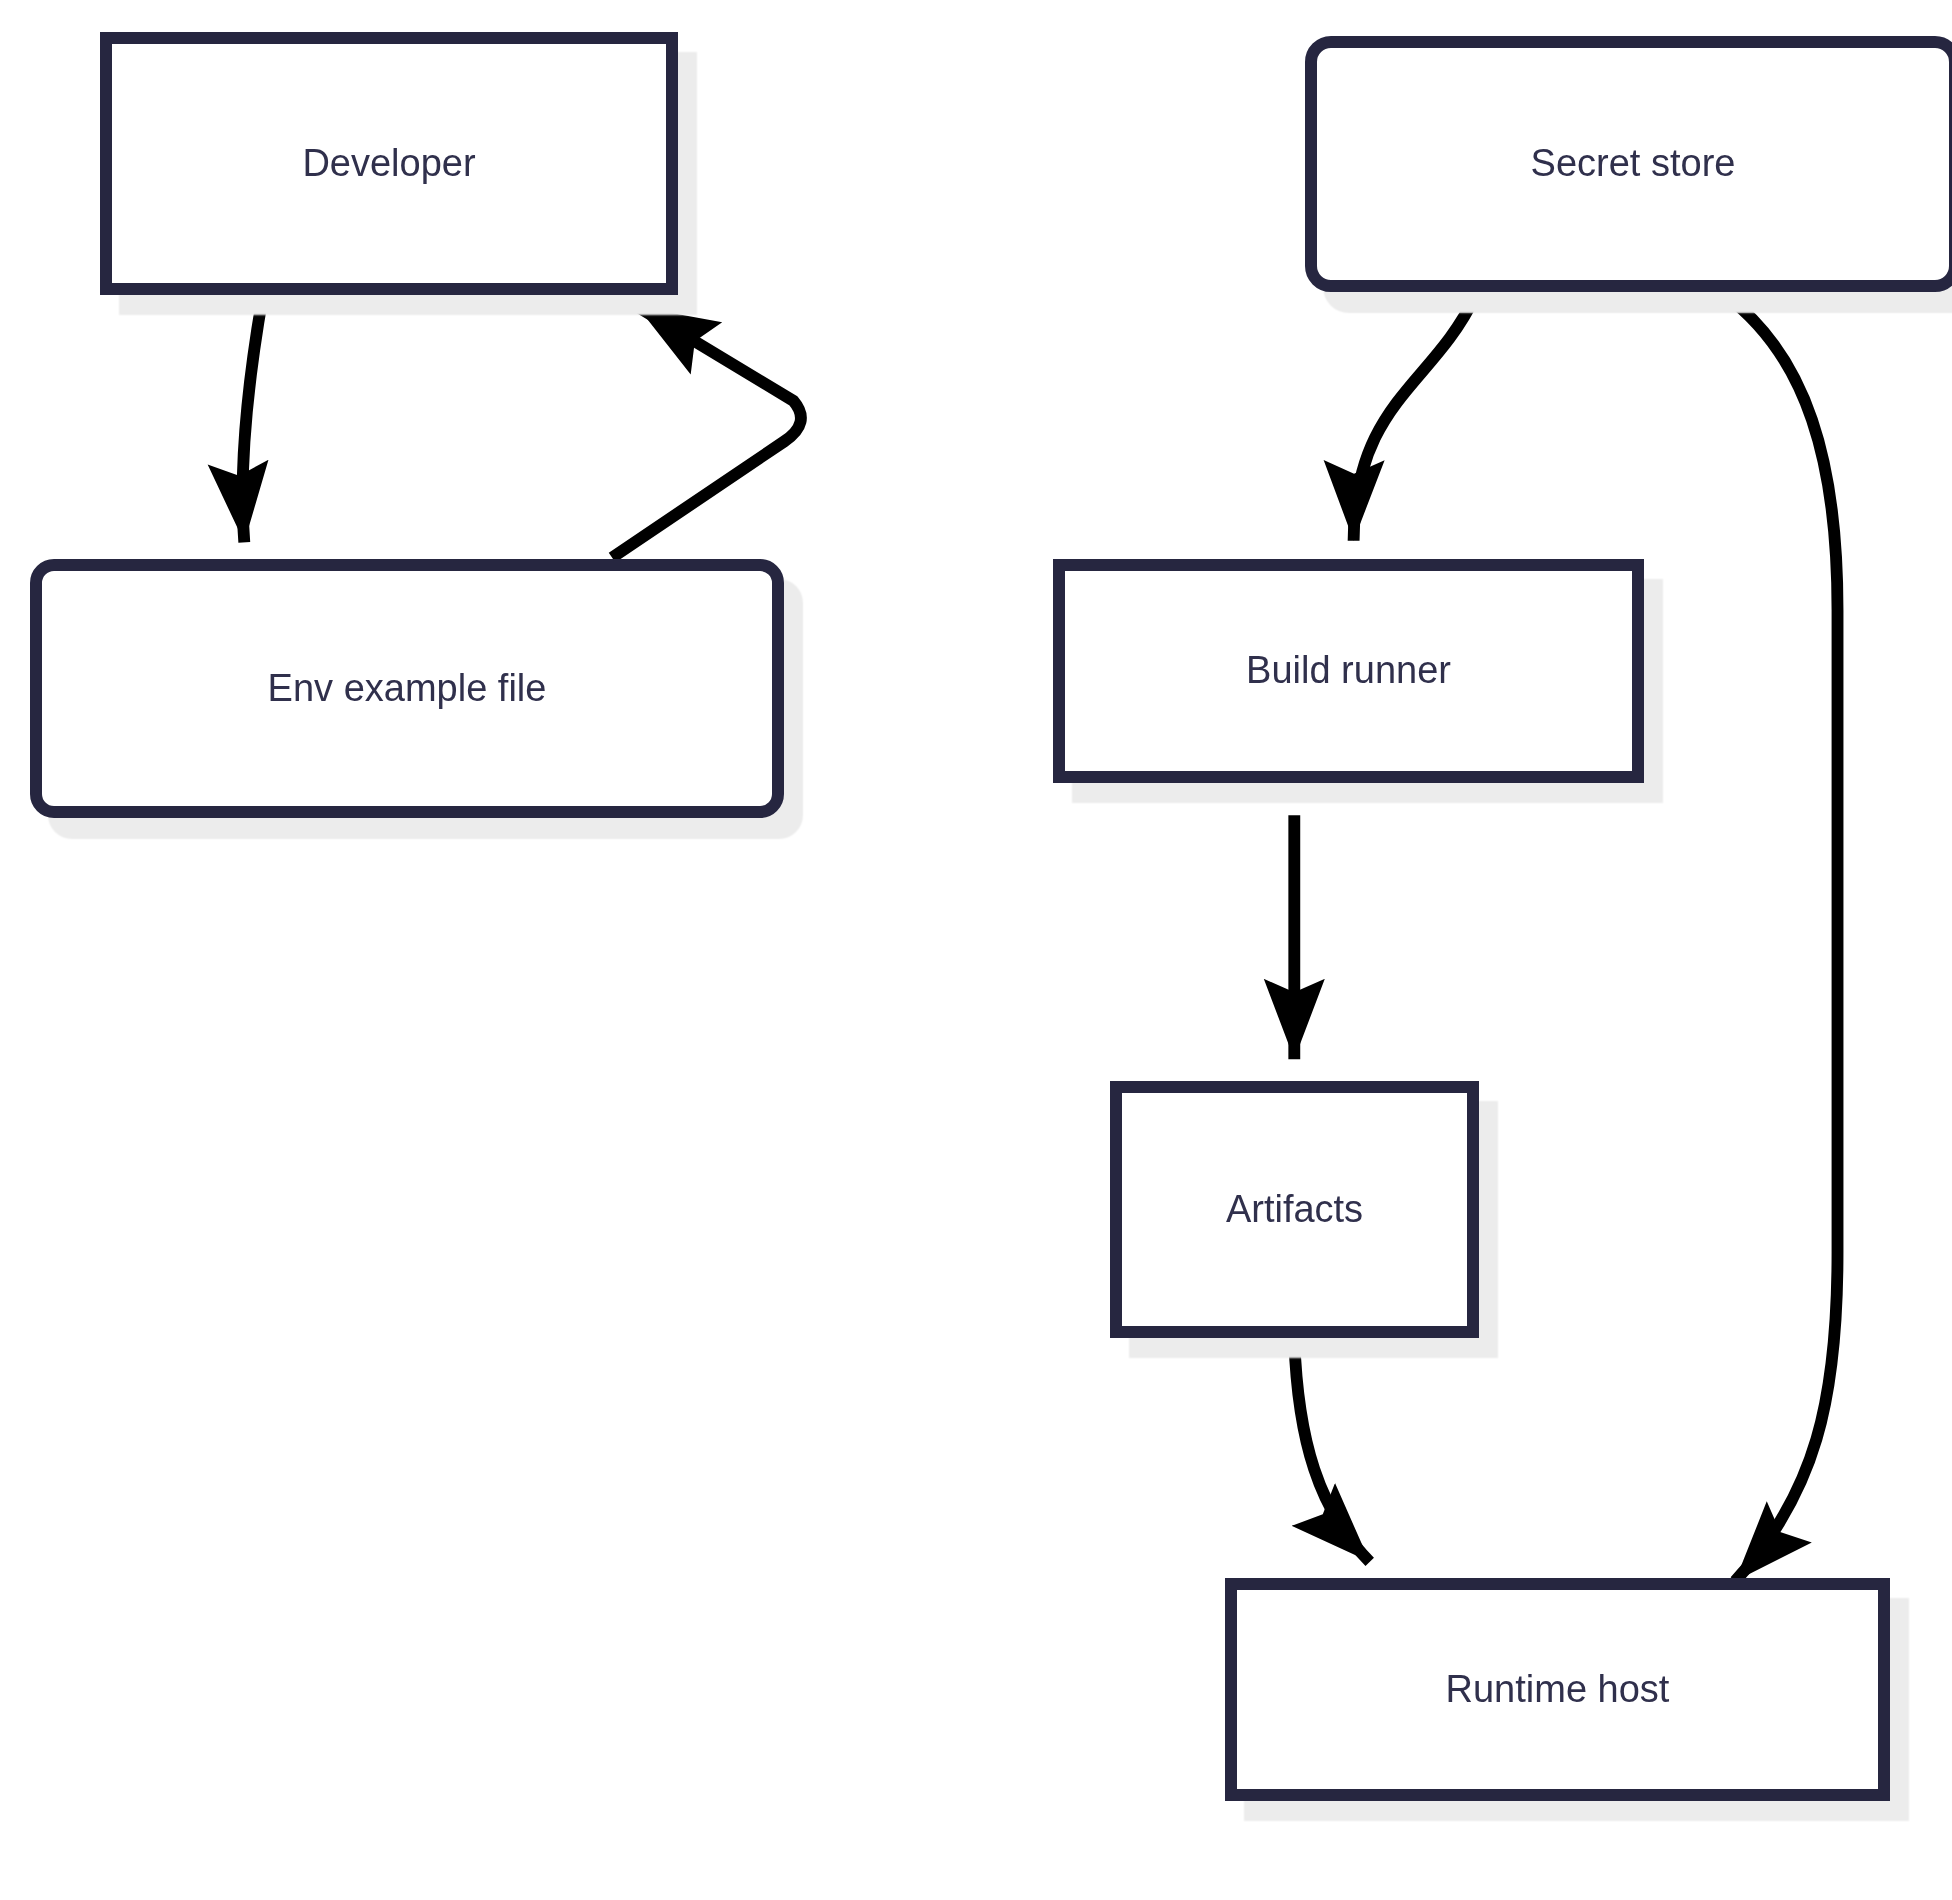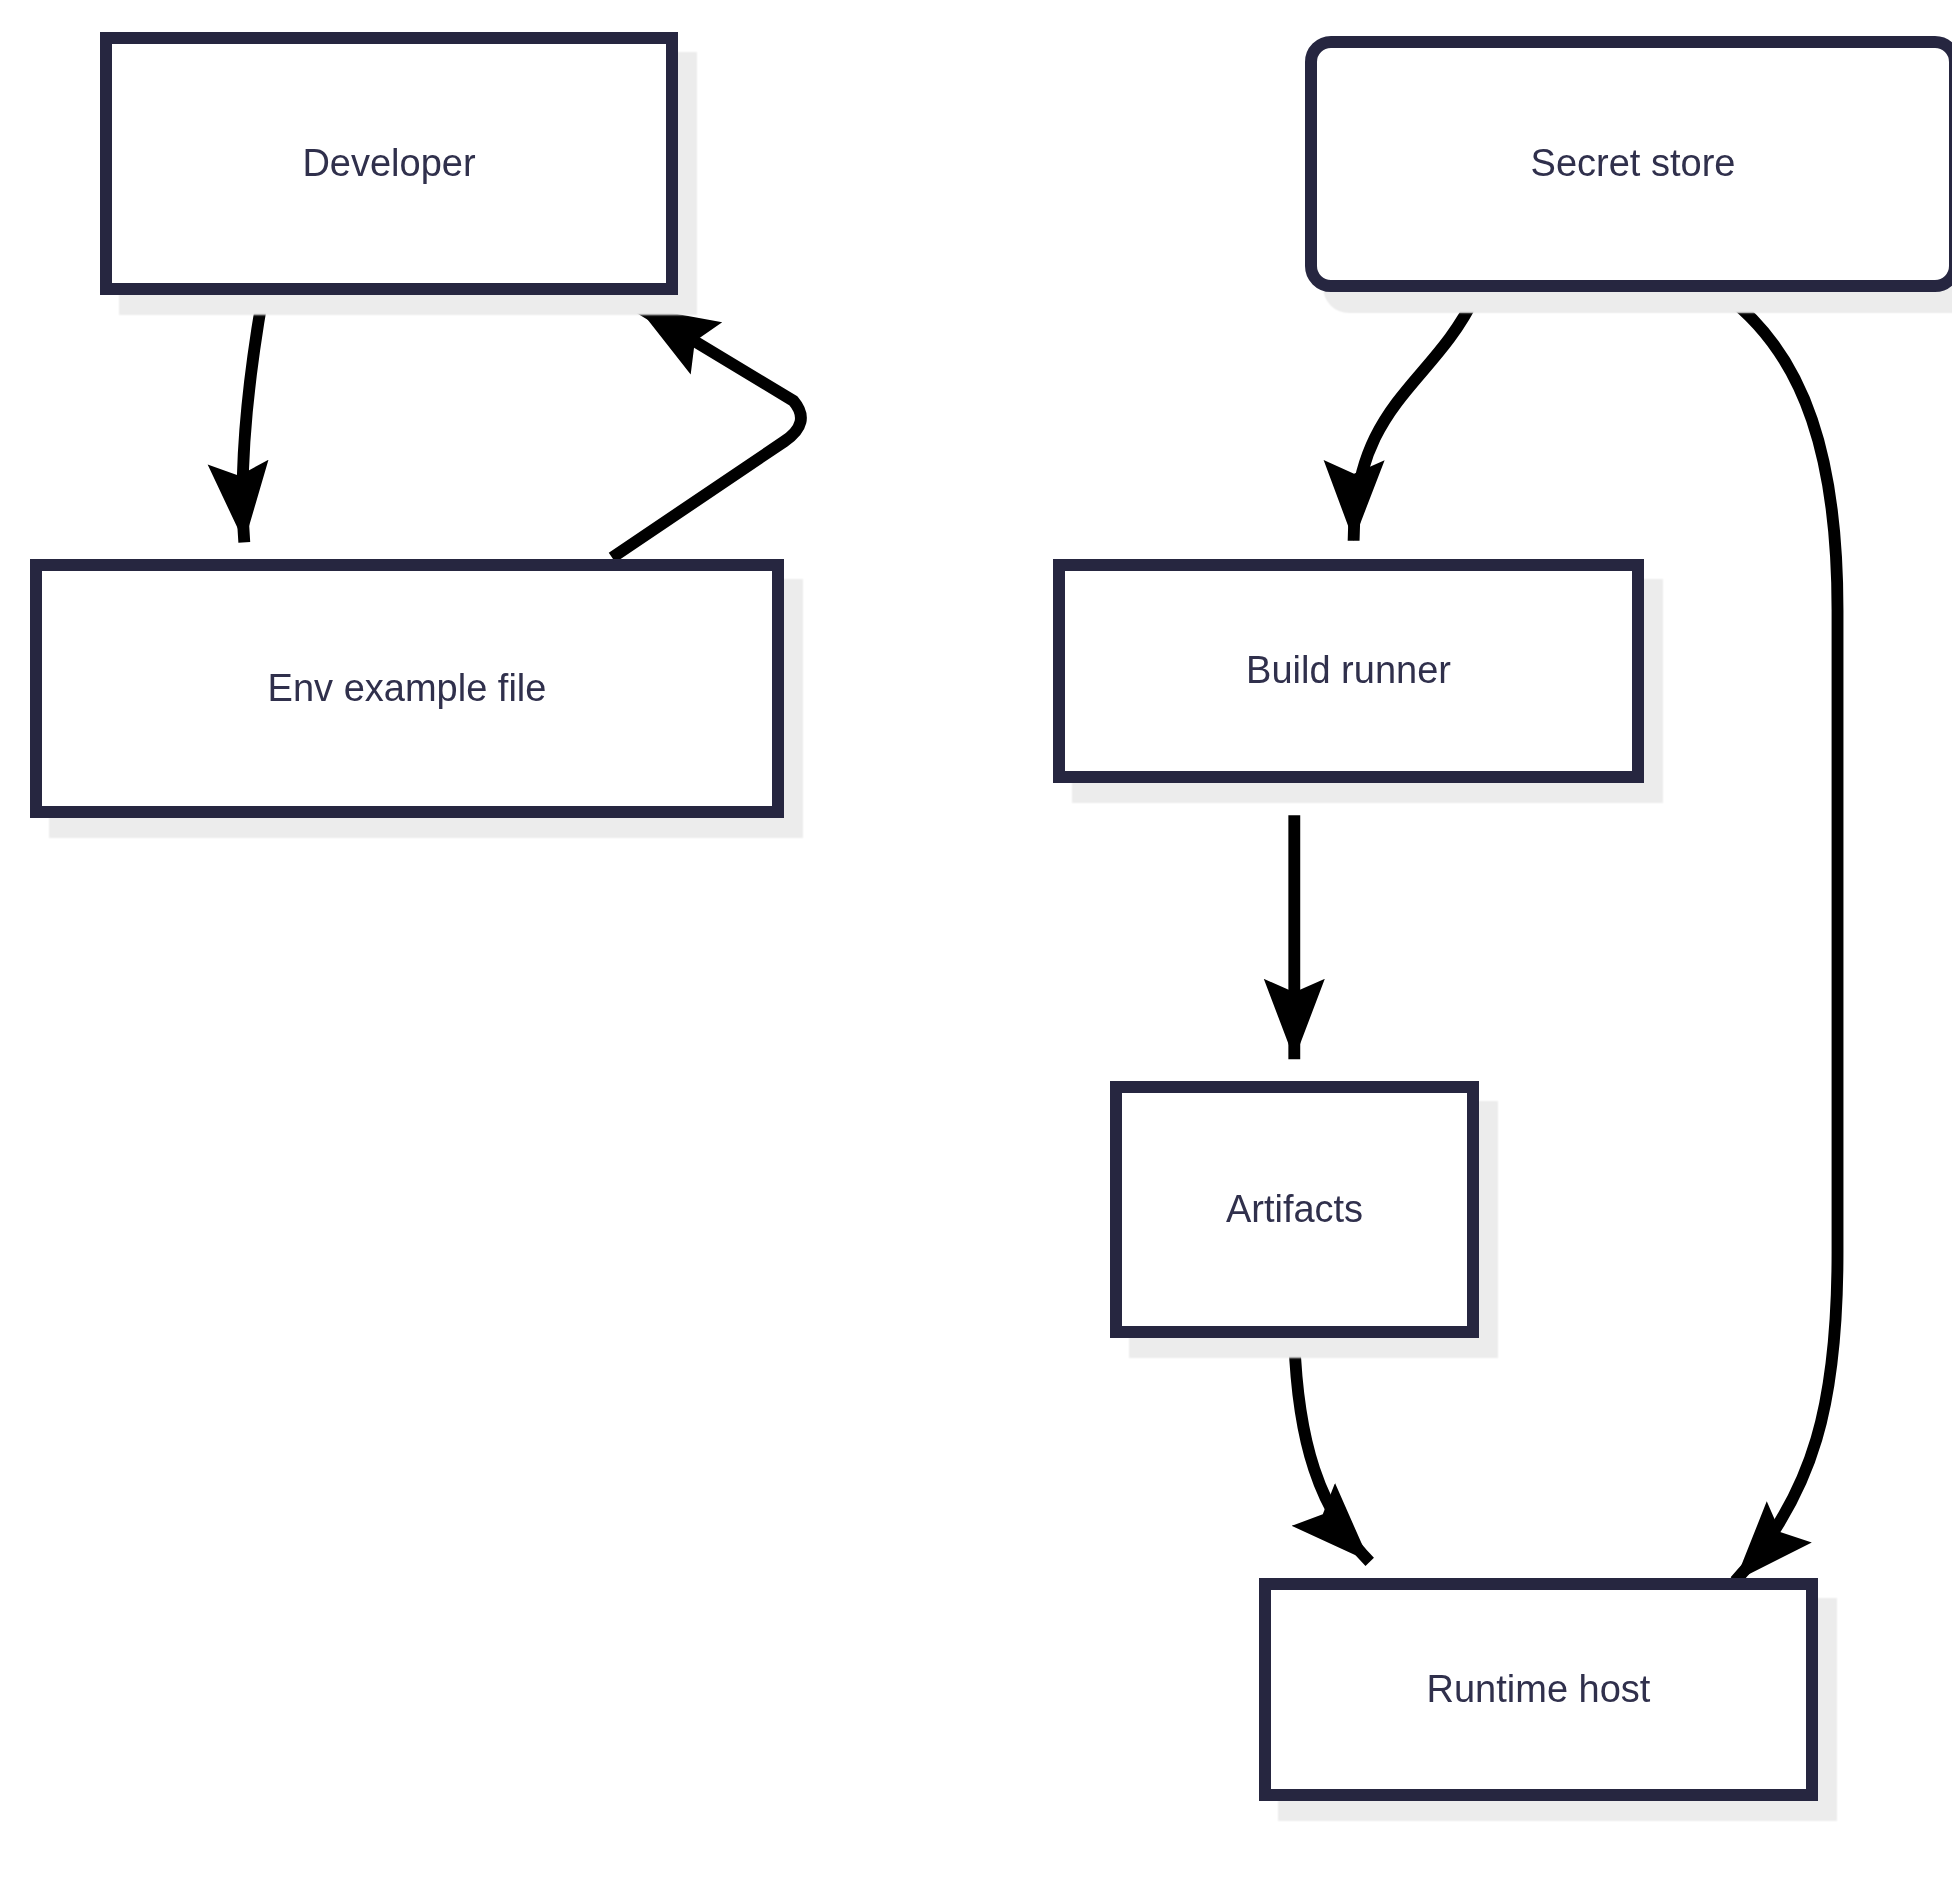--- a/index.html
+++ b/index.html
@@ -35,25 +35,25 @@
     text-align: center;
   }
   .node .label {
     color: #30304c;
     font-size: 38px;
     line-height: 1.15;
     white-space: nowrap;
   }
   
   #node-developer        { left: 100px;  top: 32px;   width: 578px; height: 263px; }
-  #node-env-example-file { left: 30px;   top: 559px;  width: 754px; height: 259px; }
+  #node-env-example-file { left: 30px;   top: 559px;  width: 754px; height: 259px; border-radius: 24px; }
   #node-secret-store     { left: 1305px; top: 36px;   width: 656px; height: 256px; border-radius: 26px; }
   #node-build-runner     { left: 1053px; top: 559px;  width: 591px; height: 224px; }
   #node-artifacts        { left: 1110px; top: 1081px; width: 369px; height: 257px; }
-  #node-runtime-host     { left: 1259px; top: 1578px; width: 559px; height: 223px; }
+  #node-runtime-host     { left: 1225px; top: 1578px; width: 665px; height: 223px; }
   .edge {
     fill: none;
     stroke: #000000;
     stroke-width: 14px;
     stroke-linejoin: round;
   }
 </style>
 </head>
 <body>
 

